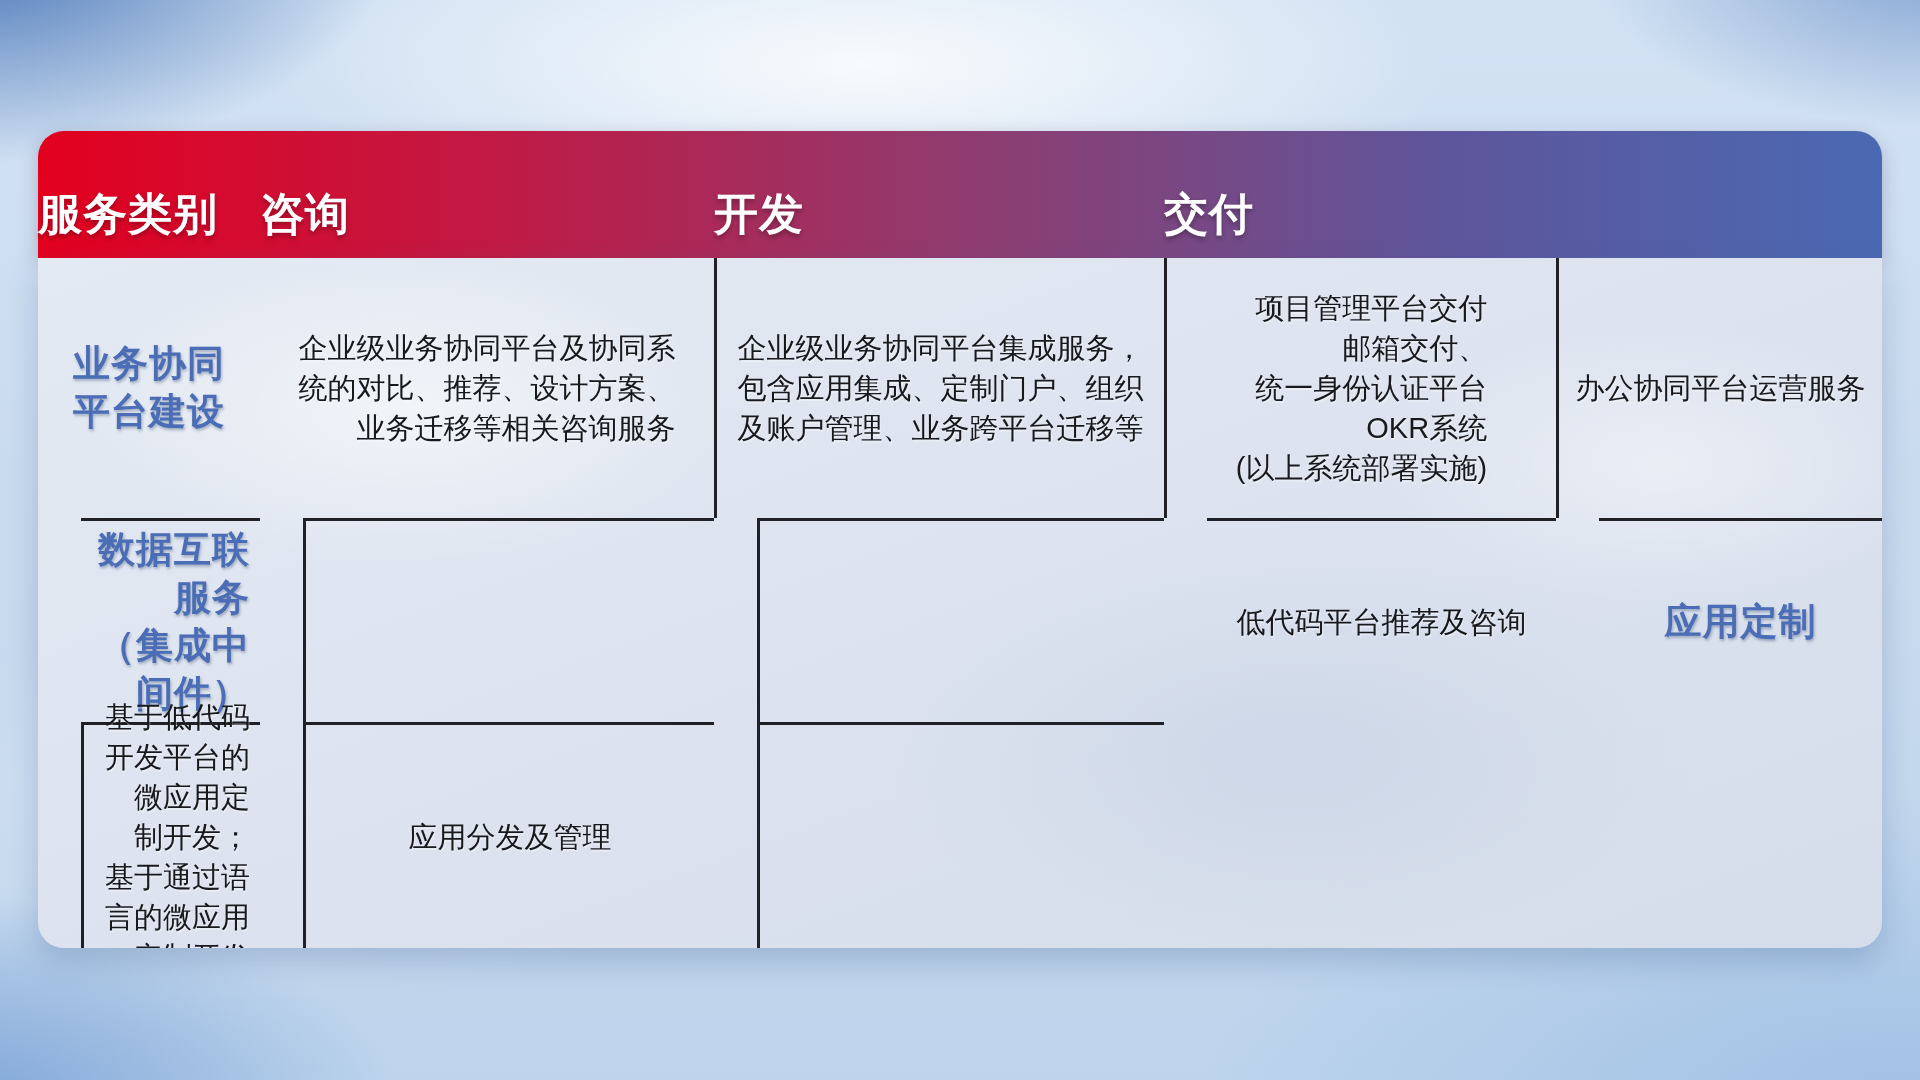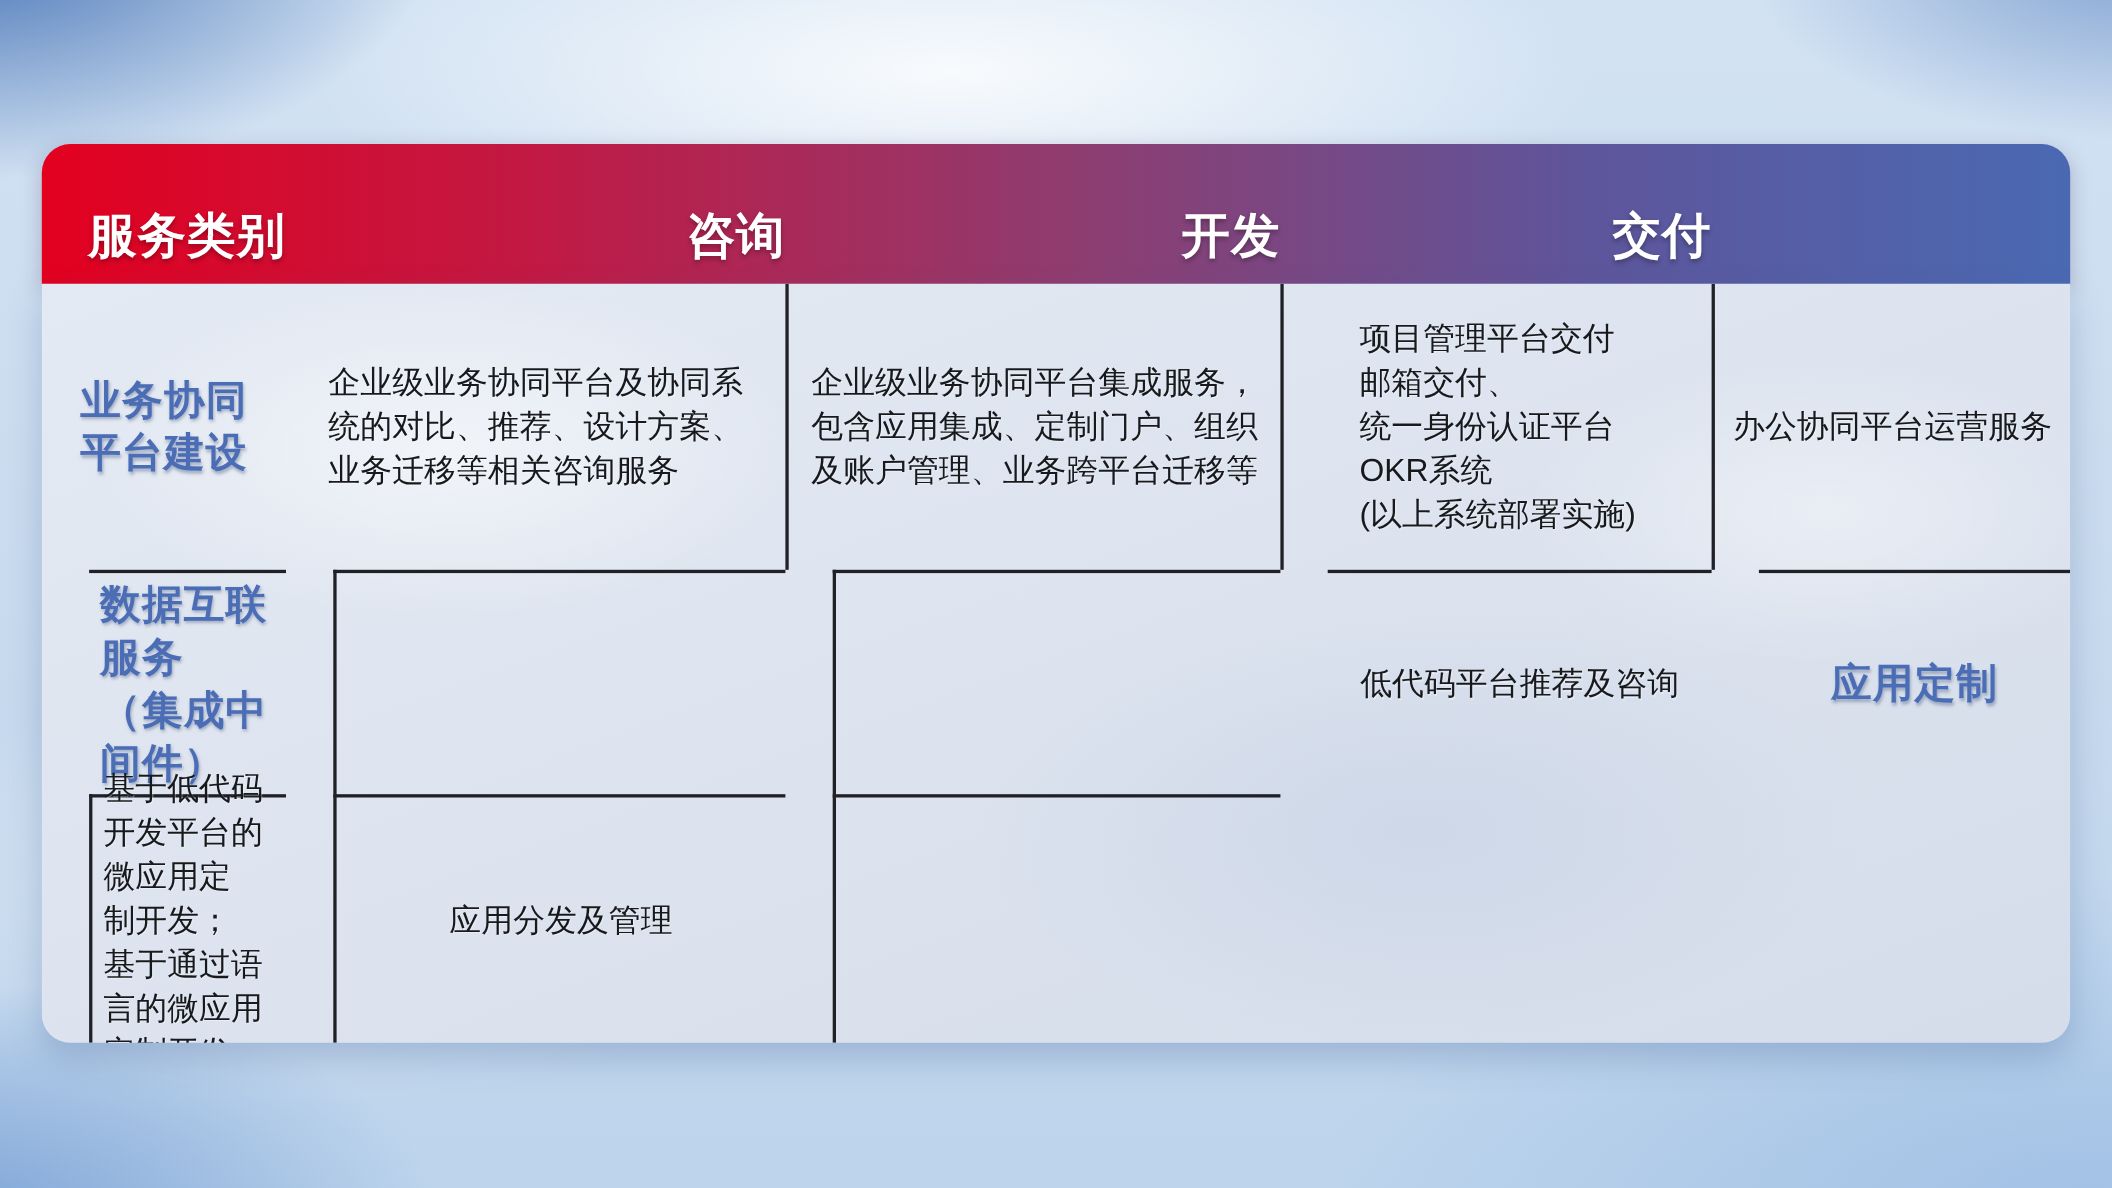--- a/index.html
+++ b/index.html
@@ -22,41 +22,41 @@
   .matrix{position:absolute;left:38px;top:131px;width:1844px;}
   .matrix-header{
     height:127px;
     display:grid;grid-template-columns:222px 454px 450px 392px 326px;
     align-items:center;
     border-radius:26px 26px 0 0;
     background:linear-gradient(90deg,#e3001f 0%,#c01a45 25%,#8c3e72 52%,#5e559b 76%,#4a69b2 100%);
     box-shadow:0 6px 18px rgba(70,40,80,0.25);
   }
   .hcell{
-    text-align:right;color:#ffffff;font-weight:bold;font-size:44px;
+    text-align:left;color:#ffffff;font-weight:bold;font-size:44px;
     letter-spacing:1px;
     text-shadow:0 3px 5px rgba(0,0,0,0.30);
     margin-top:40px;
   }
   .matrix-body{
     height:690px;
     display:grid;
     grid-template-columns:222px 454px 450px 392px 326px;
     grid-template-rows:260px 204px 226px;
     border-radius:0 0 26px 26px;overflow:hidden;
     background:
       radial-gradient(460px 220px at 20% 22%, rgba(255,255,255,0.55), rgba(255,255,255,0) 70%),
       radial-gradient(560px 280px at 68% 72%, rgba(196,208,228,0.55), rgba(196,208,228,0) 72%),
       radial-gradient(400px 200px at 88% 30%, rgba(255,255,255,0.40), rgba(255,255,255,0) 70%),
       linear-gradient(160deg,#e4eaf3 0%,#dbe2ee 60%,#d5ddea 100%);
     box-shadow:0 14px 30px rgba(70,100,150,0.28);
   }
   .cell{
     display:flex;align-items:center;justify-content:center;
-    text-align:left;
+    text-align:right;
     font-size:29px;line-height:40px;font-weight:500;
     color:#17191d;
     white-space:pre-line;
     padding:6px 10px;box-sizing:border-box;
     text-shadow:1px 1.5px 0 rgba(255,255,255,0.35);
   }
   .cell.vline{border-left:3px solid #202127;}
   .cell.hline{border-top:3px solid #202127;margin-left:43px;}
   .cell.cat{
     font-size:37px;line-height:48px;font-weight:bold;color:#4a6db6;

